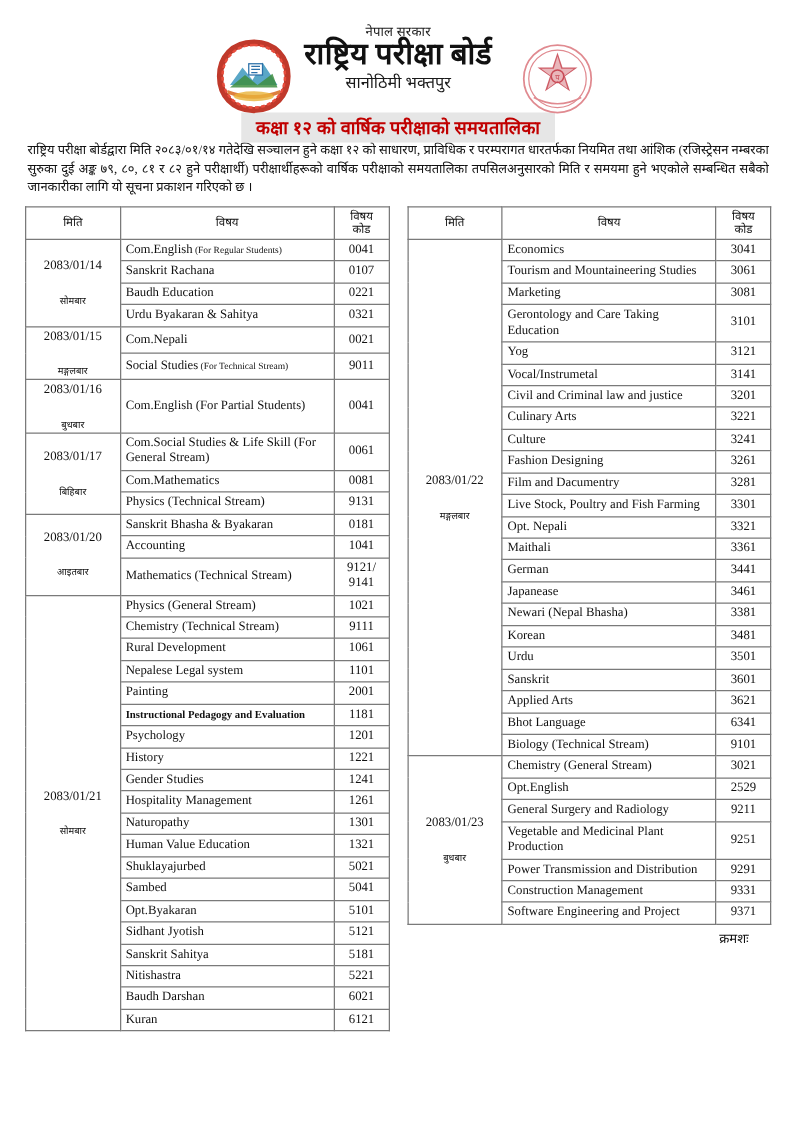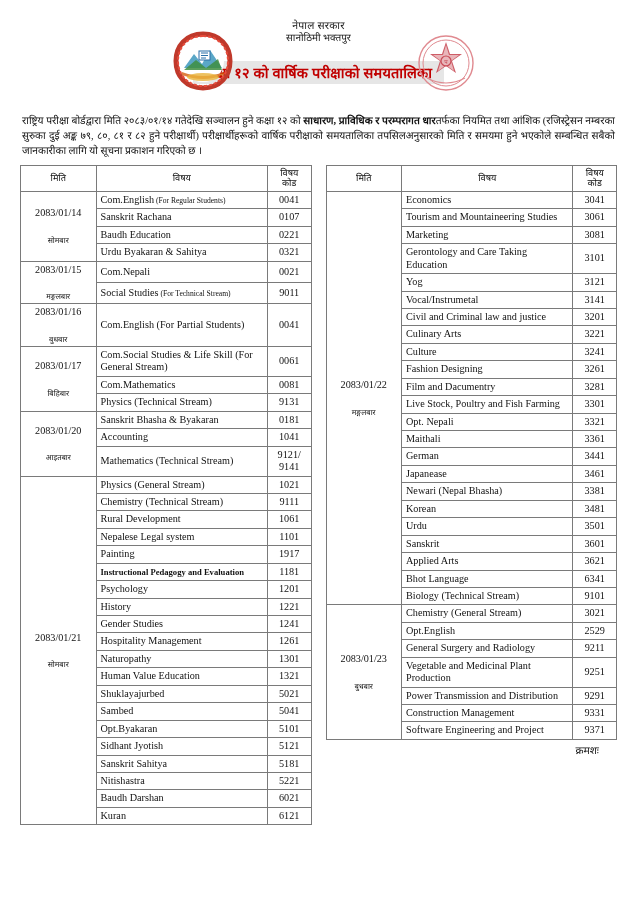--- a/index.html
+++ b/index.html
@@ -11,21 +11,21 @@
     overflow:hidden;
   }
   .page{position:relative;width:637px;height:900px;box-sizing:border-box;padding:10px 20px 0 20px;}
 
   
   .header{position:relative;height:92px;}
   .header-center{text-align:center;}
   .gov-line{font-size:10.5px;letter-spacing:.2px;color:#1a1a1a;margin-top:8px;}
   .board-title{font-size:24px;font-weight:bold;color:#111;line-height:1.12;margin-top:-1px;letter-spacing:.2px;}
   .office-line{font-size:9.5px;color:#1a1a1a;line-height:1.25;margin-top:0px;}
-  .office-line2{font-size:10px;color:#1a1a1a;line-height:1.25;}
+  .office-line2{font-size:13px;color:#1a1a1a;line-height:1.25;}
 
   .banner{
     display:inline-block;
     margin-top:16px;
     padding:1px 12px 2px 12px;
     background:#e6e6e6;
     color:#c00000;
     font-size:14.5px;
     font-weight:bold;
     letter-spacing:.2px;
@@ -41,21 +41,21 @@
 
   
   .notice{
     margin-top:4px;
     font-size:10.3px;
     line-height:1.45;
     text-align:justify;
     color:#111;
     padding:0 2px;
   }
-  .notice b{font-weight:bold;}
+  .notice b{font-weight:normal;}
   .exam-time{font-size:10.3px;line-height:1.5;margin-top:1px;color:#111;padding:0 2px;}
 
   
   .tables{display:flex;gap:14px;margin-top:6px;align-items:flex-start;}
   .tbl-wrap{flex:1 1 0;min-width:0;border-radius:32px;}
   table.sched{
     width:100%;
     border-collapse:collapse;
     table-layout:fixed;
     border:1.4px solid #555;
@@ -134,20 +134,21 @@
         </g>
         <polygon points="29,11 32,21 42,21 34,27 37,37 29,31 21,37 24,27 16,21 26,21" fill="#ffffff" opacity="0.55"></polygon>
         <circle cx="29" cy="27" r="5" fill="none" stroke="#c94b57" stroke-width="1.2"></circle>
         <text x="29" y="30" font-size="6" text-anchor="middle" fill="#c94b57" font-family="serif">प</text>
         <path d="M10 44 Q29 54 48 44" fill="none" stroke="#e08a90" stroke-width="1.2"></path>
       </svg>
     </div>
 
     <div class="header-center">
       <div class="gov-line">नेपाल सरकार</div>
+      <div class="board-title">राष्ट्रिय परीक्षा बोर्ड</div>
       <div class="office-line2">सानोठिमी भक्तपुर</div>
       <div class="banner">कक्षा १२ को वार्षिक परीक्षाको समयतालिका</div>
     </div>
   </div>
 
   <div class="notice">
     <span>राष्ट्रिय परीक्षा बोर्डद्वारा मिति २०८३/०१/१४ गतेदेखि सञ्चालन हुने कक्षा १२ को </span><b>साधारण, प्राविधिक र परम्परागत धार</b><span>तर्फका नियमित तथा आंशिक (रजिस्ट्रेसन नम्बरका सुरुका दुई अङ्क ७९, ८०, ८१ र ८२ हुने परीक्षार्थी) परीक्षार्थीहरूको वार्षिक परीक्षाको समयतालिका तपसिलअनुसारको मिति र समयमा हुने भएकोले सम्बन्धित सबैको जानकारीका लागि यो सूचना प्रकाशन गरिएको छ ।</span>
   </div>
 
   <div class="tables">
@@ -240,21 +241,21 @@
             <tr>
               <td class="subj"><span>Rural Development</span></td>
               <td class="code">1061</td>
             </tr>
             <tr>
               <td class="subj"><span>Nepalese Legal system</span></td>
               <td class="code">1101</td>
             </tr>
             <tr>
               <td class="subj"><span>Painting</span></td>
-              <td class="code">1917</td>
+              <td class="code">2001</td>
             </tr>
             <tr>
               <td class="subj"><span class="tiny">Instructional Pedagogy and Evaluation</span></td>
               <td class="code">1181</td>
             </tr>
             <tr>
               <td class="subj"><span>Psychology</span></td>
               <td class="code">1201</td>
             </tr>
             <tr>

